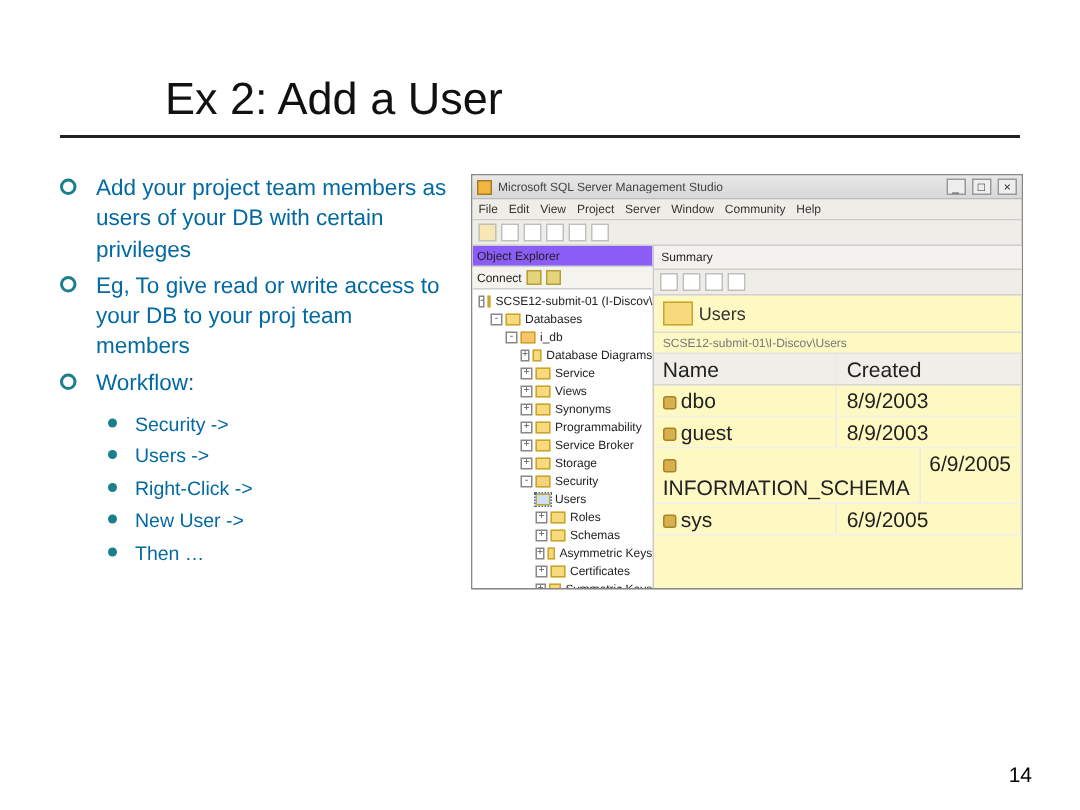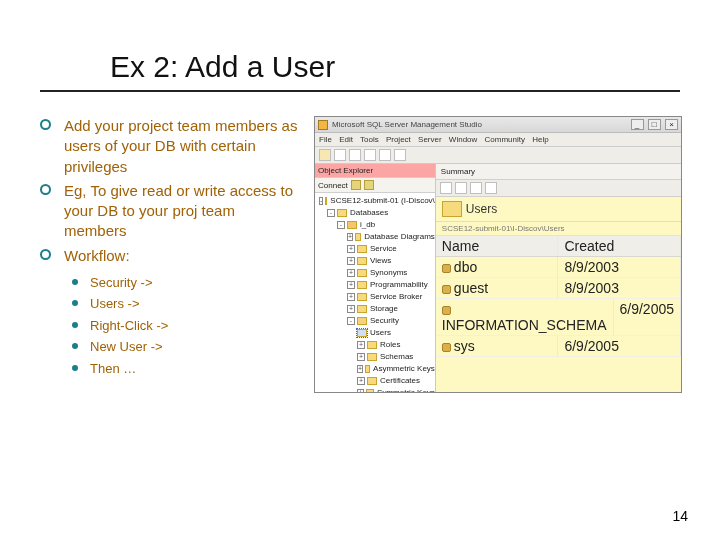--- a/index.html
+++ b/index.html
@@ -38,21 +38,21 @@
     width: 260px;
     flex: 0 0 auto;
   }
   .rightcol {
     flex: 1;
   }
   .bullets {
     list-style: none;
     font-size: 15px;
     line-height: 1.35;
-    color: #a16207;
+    color: #0369a1;
   }
   .bullets > li {
     position: relative;
     padding-left: 24px;
     margin-bottom: 4px;
   }
   .bullets > li > .circ {
     position: absolute;
     left: 0;
     top: 3px;
@@ -137,21 +137,21 @@
     display: flex;
     height: 228px;
   }
   .ssms-tree {
     width: 130px;
     background: #fff;
     border-right: 1px solid #c9c9c9;
     overflow: hidden;
   }
   .tree-hdr {
-    background: #fca5a5;
+    background: #8b5cf6;
     border-bottom: 1px solid #cfcfcf;
     padding: 2px 3px;
     font-size: 8px;
     display: flex; gap: 3px; align-items: center;
   }
   .tree-hdr .ticon { width:10px;height:10px;background:#e4d47a;border:1px solid #b59f3a; }
   .tree-ul { list-style: none; padding: 2px 0 2px 2px; font-size: 8px; }
   .tree-ul li { white-space: nowrap; padding: 0 0 0 2px; line-height: 12px; display: flex; align-items: center; }
   .fold { width:10px;height:8px;background:#f6da7d;border:1px solid #c9a52e; margin-right:3px; display:inline-block; }
   .fold.db { background:#f7c66c; }
@@ -229,21 +229,21 @@
           <span class="ssms-title">Microsoft SQL Server Management Studio</span>
           <span class="ssms-winbtns">
             <span>_</span>
             <span>□</span>
             <span>×</span>
           </span>
         </div>
         <div class="ssms-menu">
           <span>File</span>
           <span>Edit</span>
-          <span>Tools</span>
+          <span>View</span>
           <span>Project</span>
           <span>Server</span>
           <span>Window</span>
           <span>Community</span>
           <span>Help</span>
         </div>
         <div class="ssms-toolbar">
           <span class="tool-ic y"></span>
           <span class="tool-ic"></span>
           <span class="tool-ic"></span>

